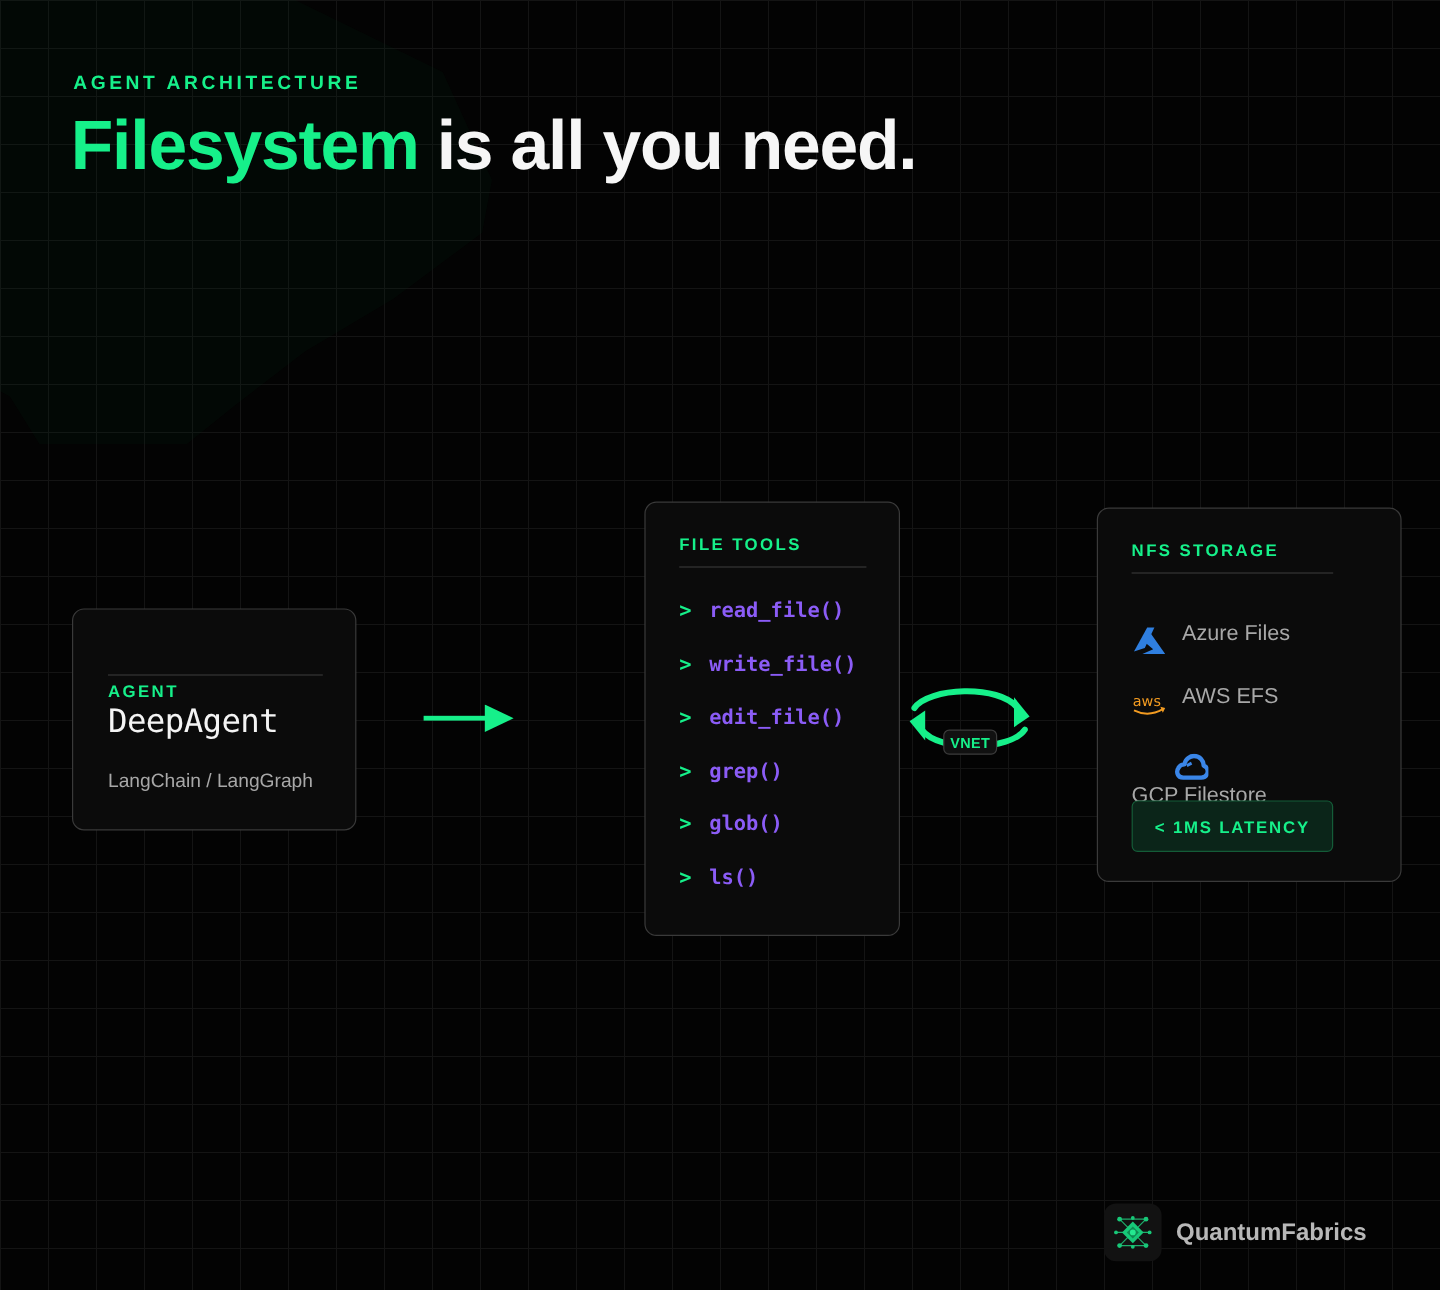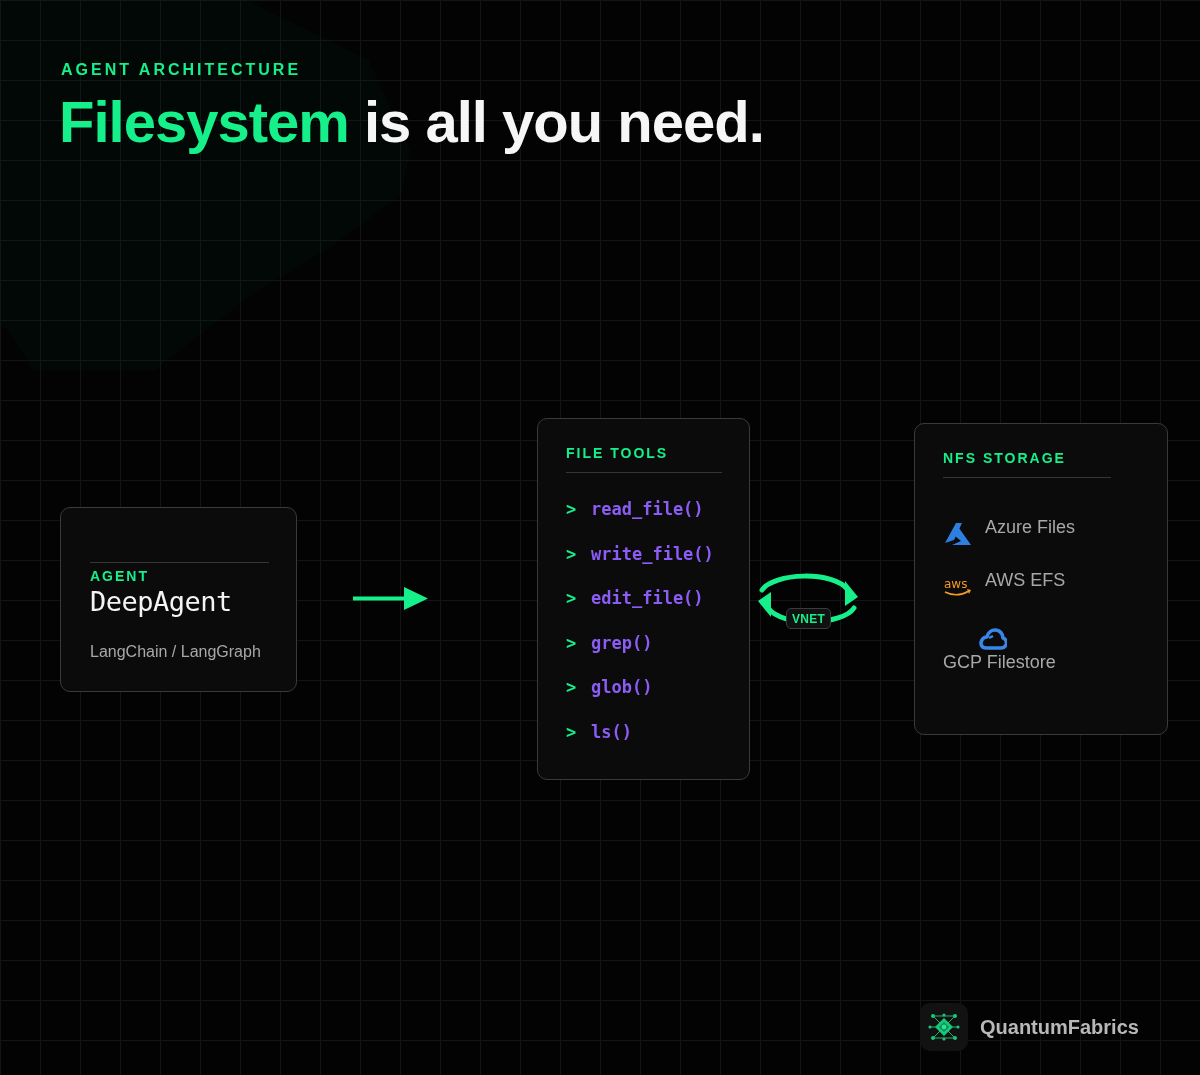--- a/index.html
+++ b/index.html
@@ -206,20 +206,21 @@
   <div class="provider p-gcp">
     <span class="icon">
       <svg width="28" height="22" viewBox="0 0 28 22">
         <path d="M7,20 C2,20 1,15 3,12 C4,10 6,9 8,9 C9,4 13,2 16,2 C21,2 24,6 24,10 C27,11 28,14 27,17 C26,19 24,20 22,20 Z" fill="none" stroke="#3a86e8" stroke-width="3.6" stroke-linejoin="round"></path>
         <path d="M10,10 L14,8" stroke="#3a86e8" stroke-width="2.5"></path>
       </svg>
     </span>
     <span>GCP Filestore</span>
   </div>
 
+  <div class="latency">&lt; 1MS LATENCY</div>
 </div>
 
 <div class="brand">
   <div class="brand-logo">
     <svg width="34" height="34" viewBox="0 0 34 34">
       <g stroke="#1fae6c" stroke-width="1">
         <line x1="17" y1="17" x2="6" y2="6"></line>
         <line x1="17" y1="17" x2="28" y2="6"></line>
         <line x1="17" y1="17" x2="6" y2="28"></line>
         <line x1="17" y1="17" x2="28" y2="28"></line>

